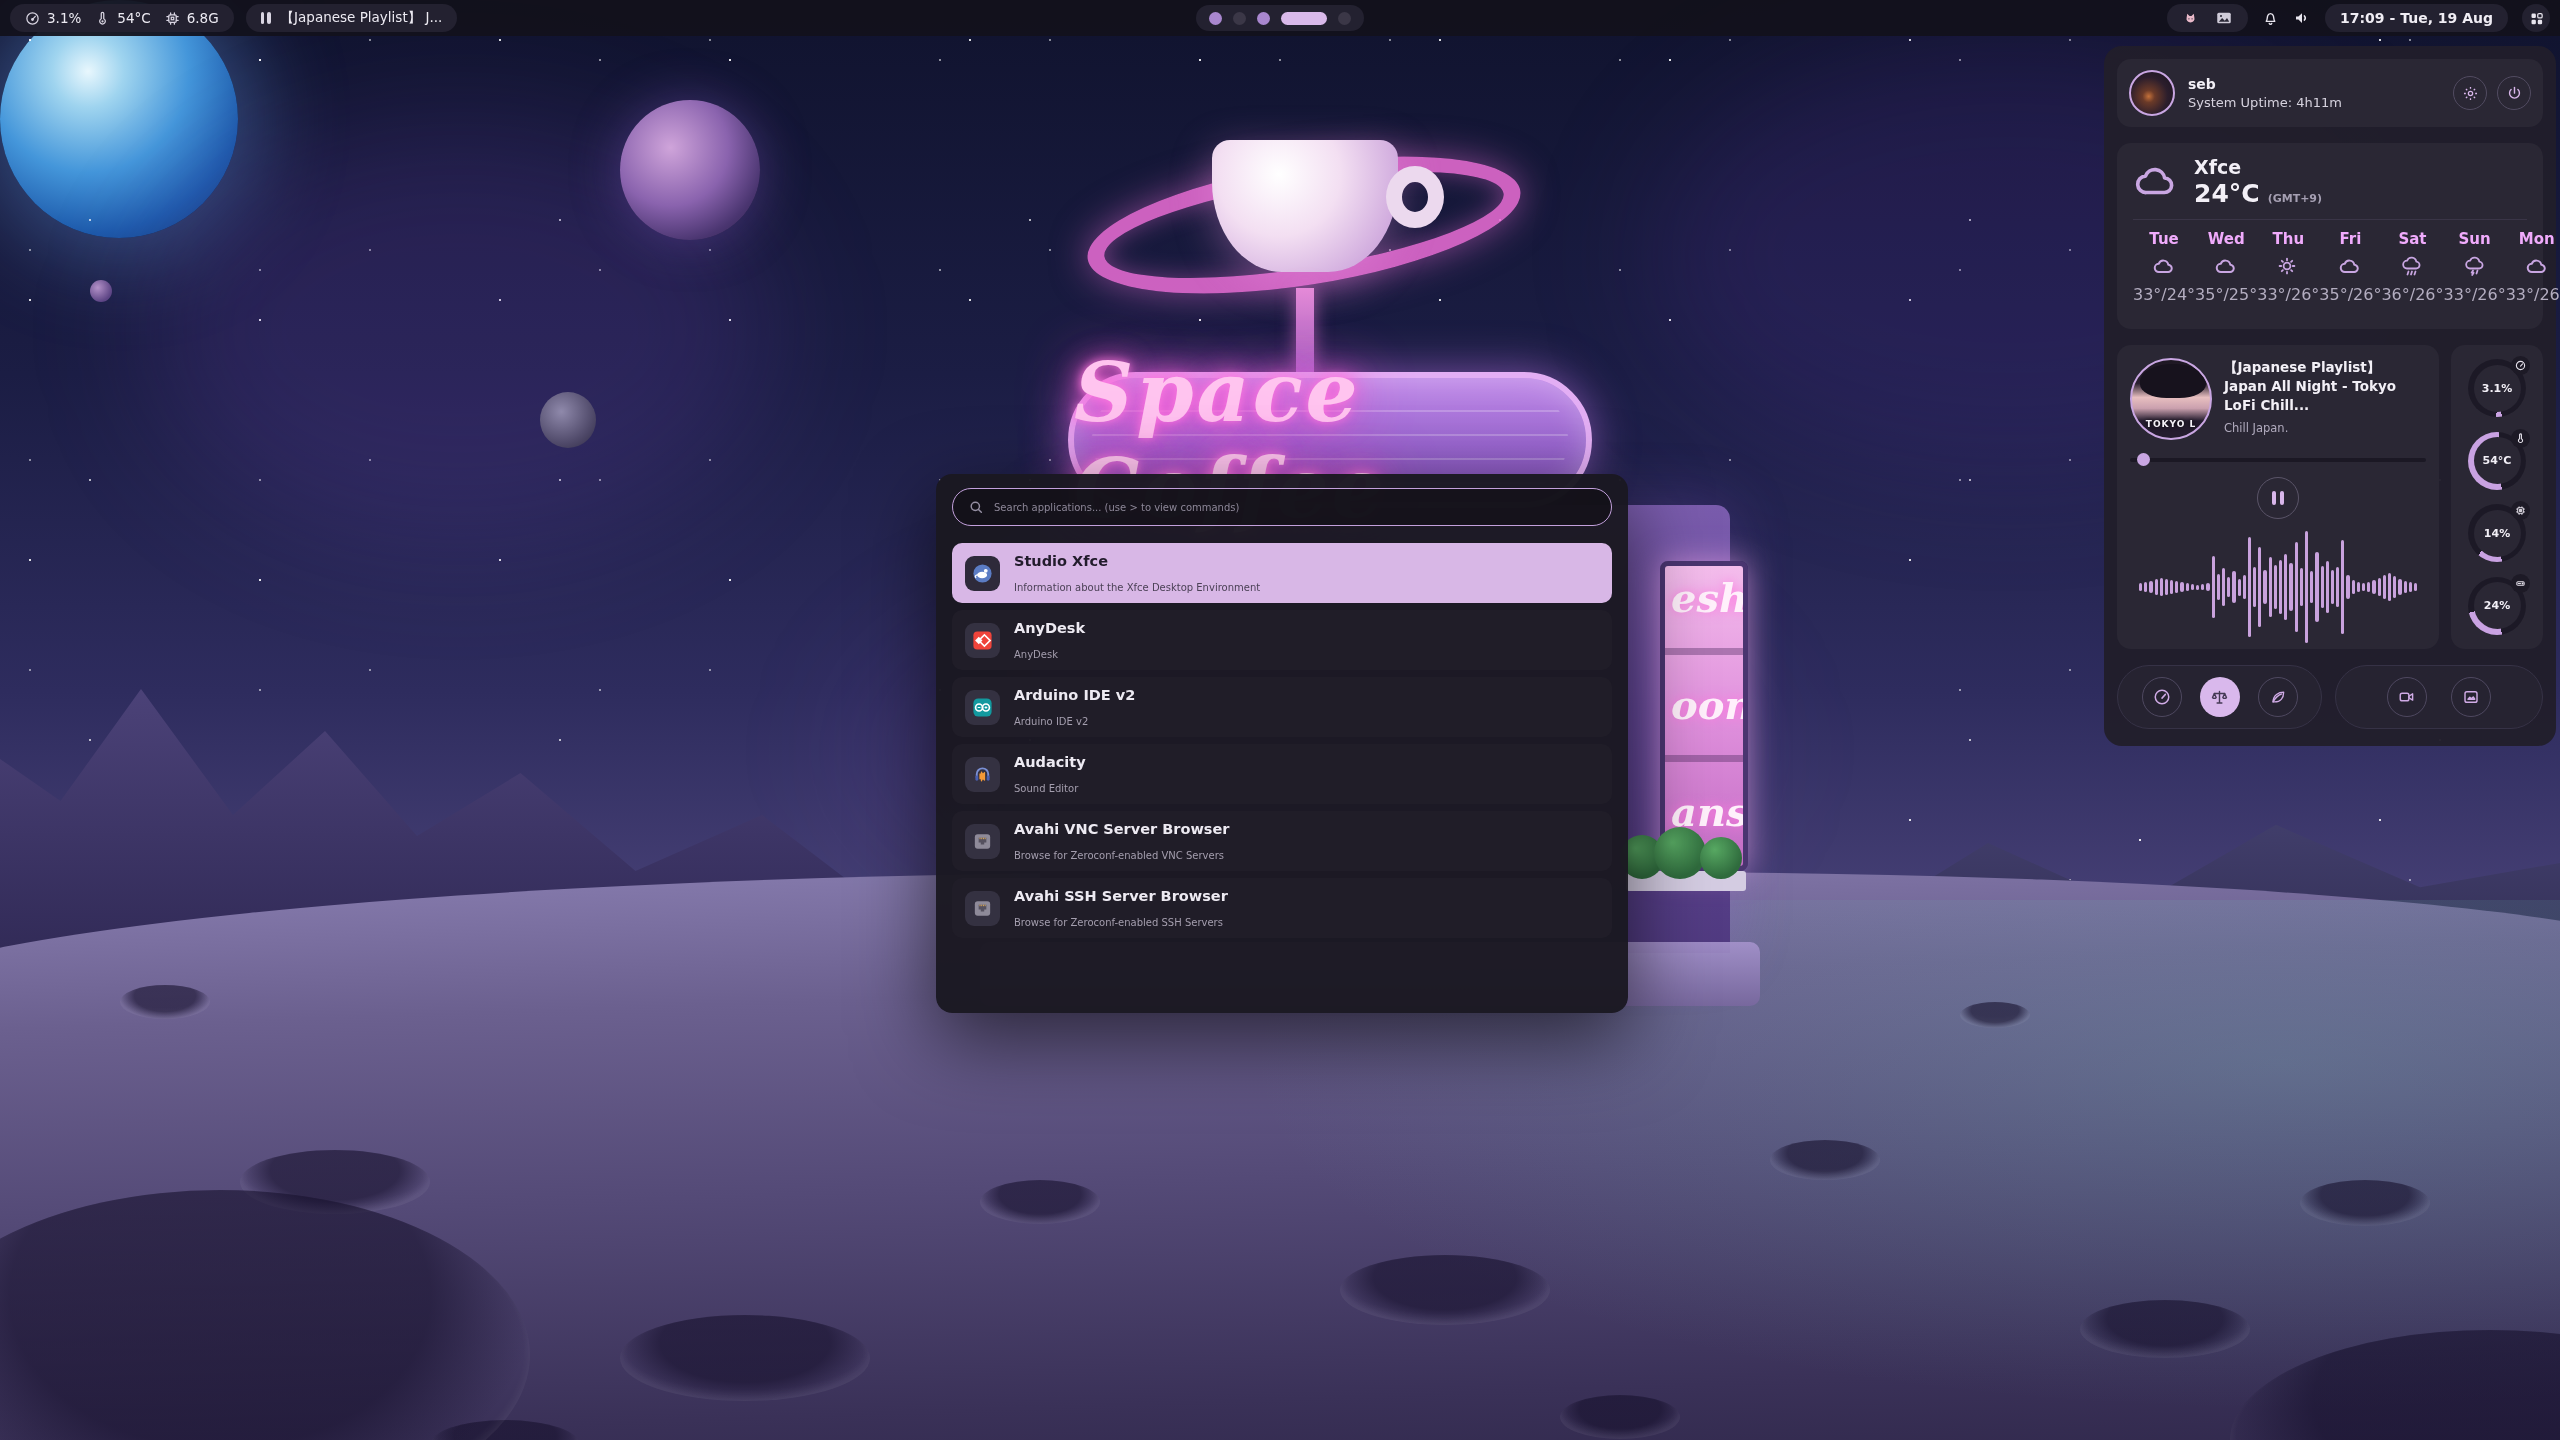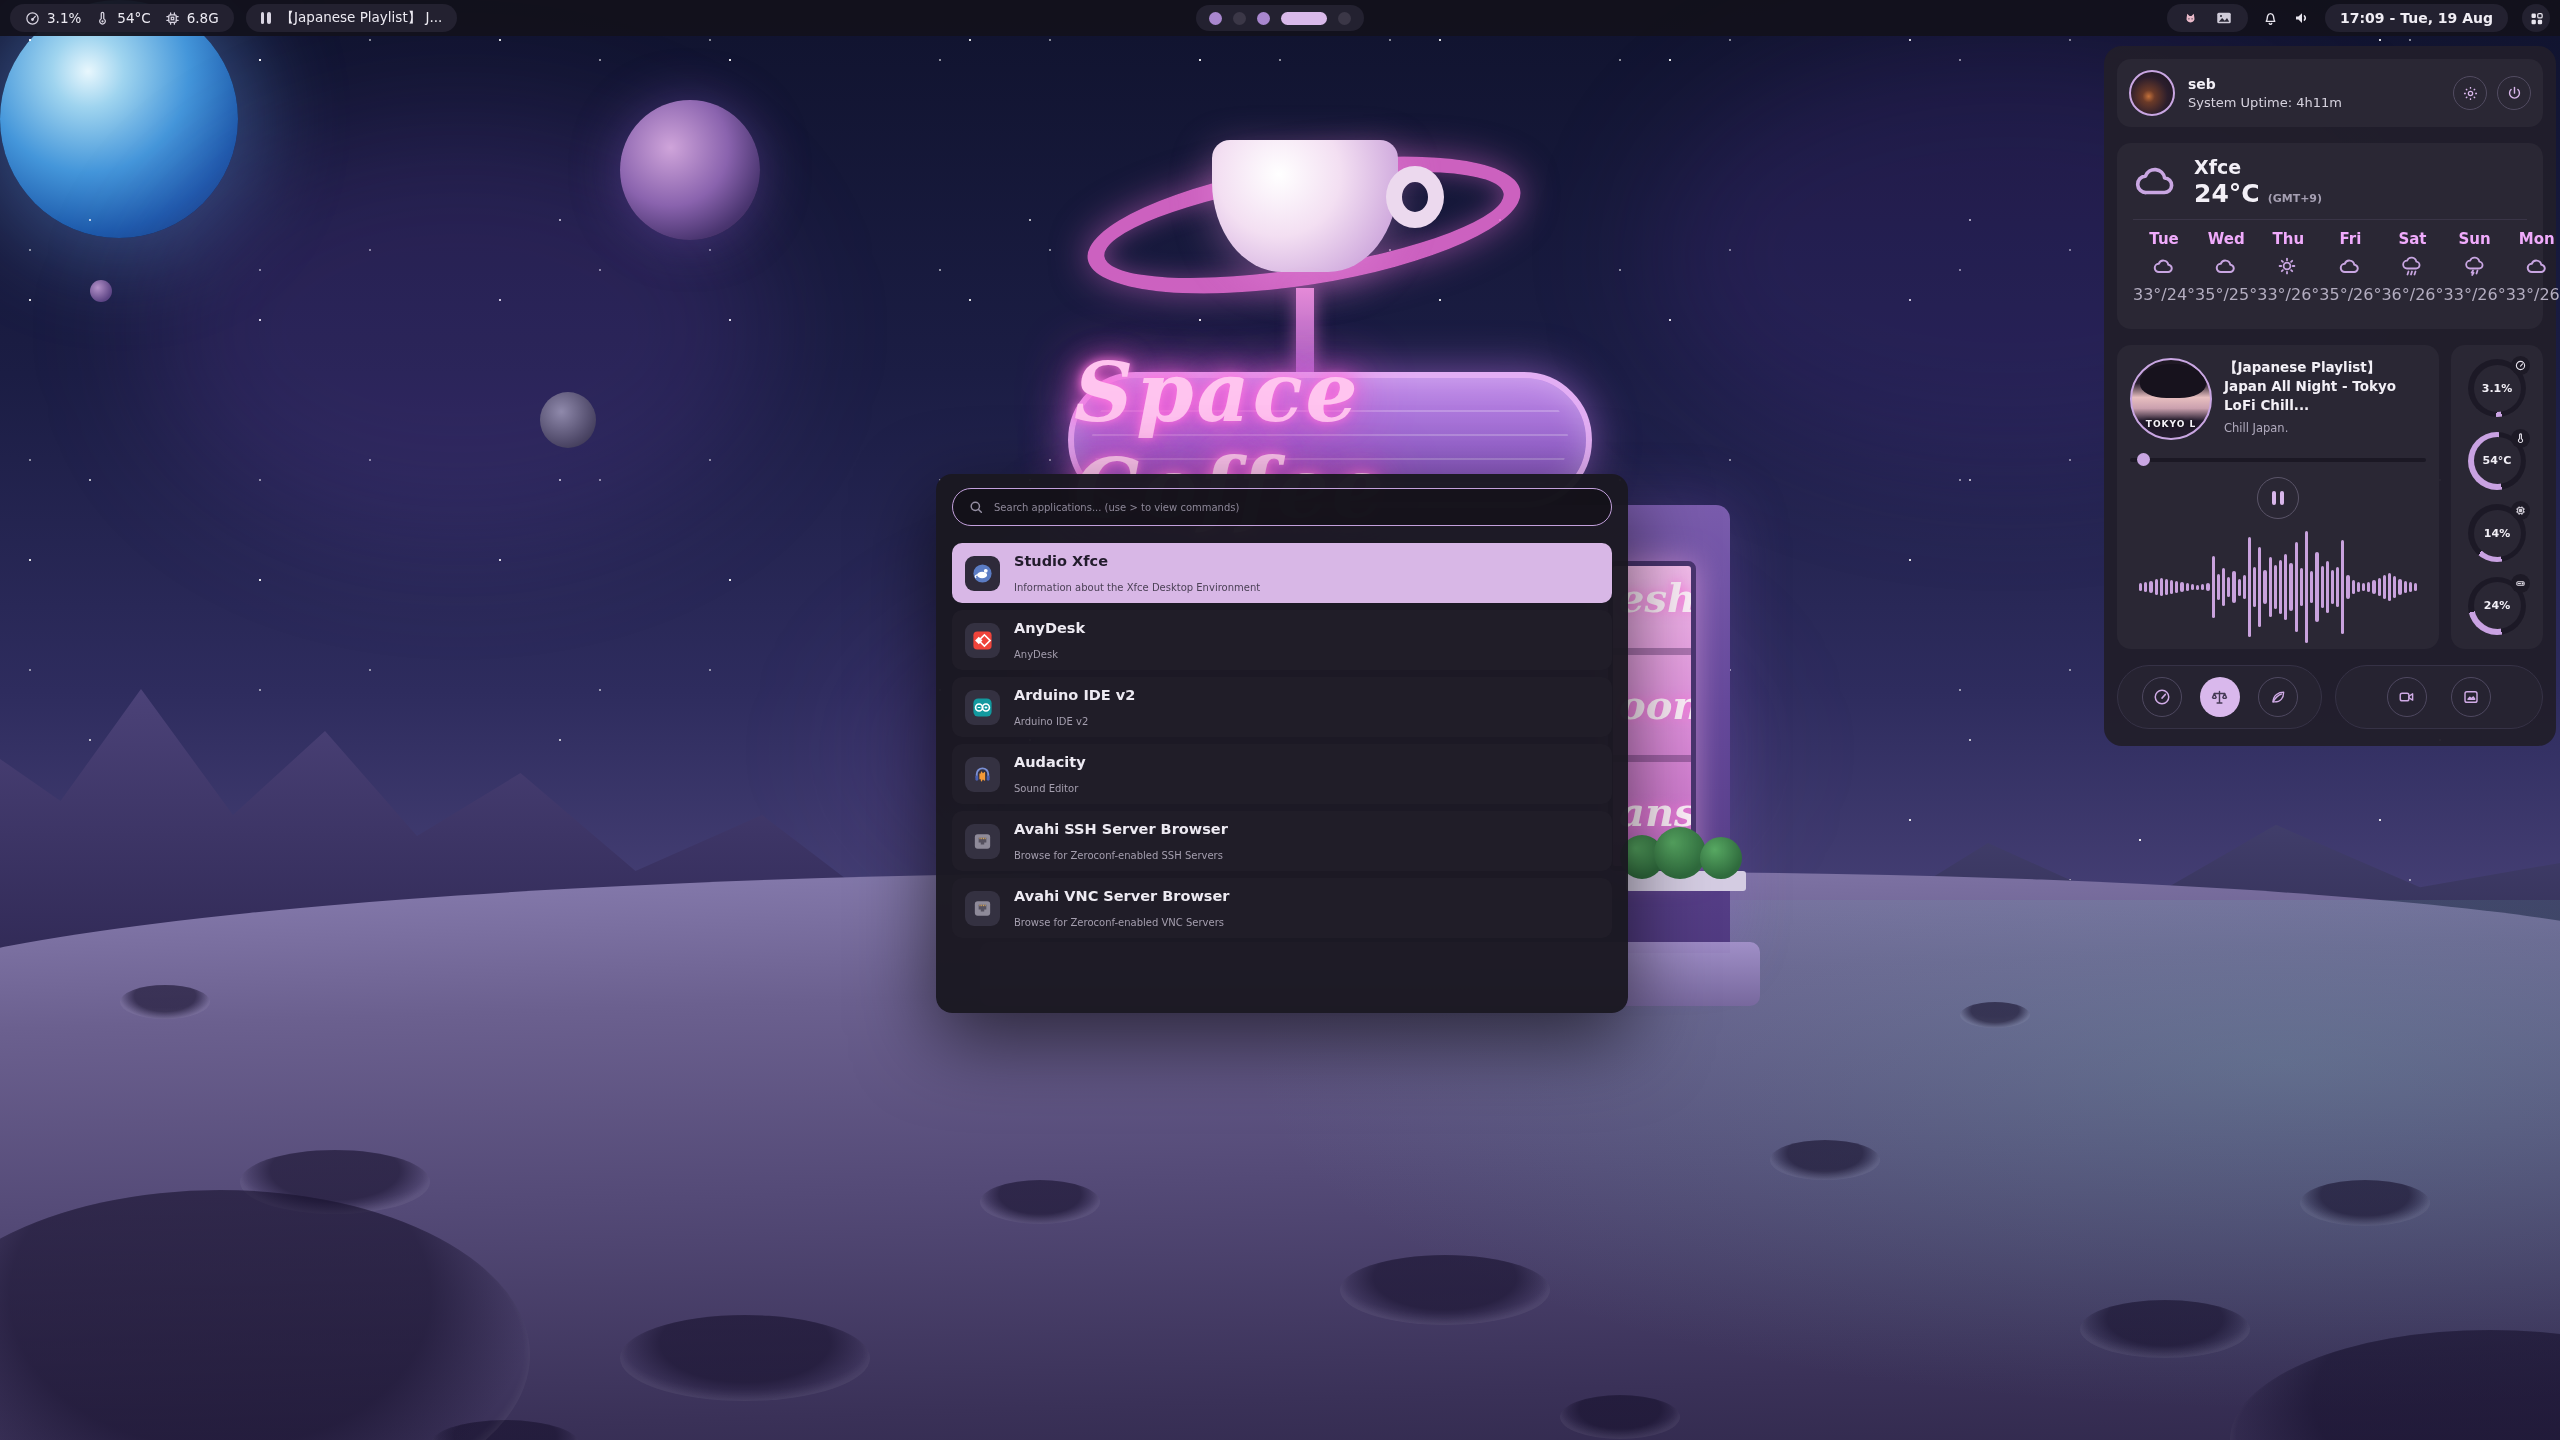--- a/index.html
+++ b/index.html
@@ -65,21 +65,21 @@
     border:6px solid #e3aef4; box-shadow:0 0 44px rgba(200,120,240,.55), inset 0 0 30px rgba(255,255,255,.25); }
   #neon-sign .lines { position:absolute; inset:10px 18px; border-radius:56px;
     background:repeating-linear-gradient(180deg, transparent 0 22px, rgba(255,255,255,.22) 22px 24px); }
   #neon-text { position:absolute; inset:0; display:flex; align-items:center; justify-content:center;
     font-family:"DejaVu Serif","Liberation Serif",serif; font-style:italic; font-weight:bold;
     font-size:82px; color:#ffc4ef; letter-spacing:3px;
     text-shadow:0 0 10px #ff7ae0,0 0 26px #ff5fd6,0 0 58px #e43fc0; }
   #building { position:absolute; left:1040px; top:505px; width:690px; height:448px; border-radius:14px 14px 0 0;
     background:linear-gradient(180deg,#7a5cad 0%,#64489a 45%,#503a80 100%);
     box-shadow:0 0 60px rgba(150,100,220,.25); }
-  #shop-window { position:absolute; left:568px; top:56px; width:88px; height:310px; border-radius:8px;
+  #shop-window { position:absolute; left:620px; top:56px; width:88px; height:310px; border-radius:8px;
     background:linear-gradient(180deg,#f4bdec 0%,#e091dd 50%,#c36cc4 100%);
     box-shadow:0 0 30px rgba(244,170,235,.6); overflow:hidden; border:5px solid #4a3570; }
   #shop-window .slat { height:7px; background:rgba(60,30,80,.35); margin:18px 0; }
   .win-neon { font-family:"DejaVu Serif","Liberation Serif",serif; font-style:italic; font-weight:bold;
     font-size:40px; color:#fff0fb; text-shadow:0 0 12px #ff7ae0; padding-left:6px; line-height:1.6; }
   #planter { position:absolute; left:586px; top:366px; width:120px; height:20px; background:#d4cce2; border-radius:3px; }
   .bush { position:absolute; border-radius:50%; background:radial-gradient(circle at 35% 30%, #58a963, #2f6b3d 70%); }
   #platform { position:absolute; left:980px; top:942px; width:780px; height:64px; border-radius:10px;
     background:linear-gradient(180deg,#a родничок; ); background:linear-gradient(180deg,#a593cc,#79689f); opacity:.9; }
 
@@ -399,36 +399,36 @@
 
     <div class="app-row">
       <span class="app-tile">
         <svg width="23" height="23" viewBox="0 0 24 24">
             <rect x="4" y="4.5" width="16" height="15" rx="3" fill="#8e8a99"></rect>
             <path d="M8 8h8v5h-2.2v2.2H10.2V13H8z" fill="#55515f"></path>
             <path d="M9.4 8v1.6M11.2 8v1.6M13 8v1.6M14.8 8v1.6" stroke="#d9a95a" stroke-width="1"></path>
           </svg>
       </span>
       <span>
-        <div class="app-name">Avahi SSH Server Browser</div>
-        <div class="app-desc">Browse for Zeroconf-enabled SSH Servers</div>
+        <div class="app-name">Avahi VNC Server Browser</div>
+        <div class="app-desc">Browse for Zeroconf-enabled VNC Servers</div>
       </span>
     </div>
 
     <div class="app-row">
       <span class="app-tile">
         <svg width="23" height="23" viewBox="0 0 24 24">
             <rect x="4" y="4.5" width="16" height="15" rx="3" fill="#8e8a99"></rect>
             <path d="M8 8h8v5h-2.2v2.2H10.2V13H8z" fill="#55515f"></path>
             <path d="M9.4 8v1.6M11.2 8v1.6M13 8v1.6M14.8 8v1.6" stroke="#d9a95a" stroke-width="1"></path>
           </svg>
       </span>
       <span>
-        <div class="app-name">Avahi VNC Server Browser</div>
-        <div class="app-desc">Browse for Zeroconf-enabled VNC Servers</div>
+        <div class="app-name">Avahi SSH Server Browser</div>
+        <div class="app-desc">Browse for Zeroconf-enabled SSH Servers</div>
       </span>
     </div>
 
   </div>
 </div>
 
 <div id="sidebar">
 
   <div class="card" id="user-card">
     <div id="avatar"></div>

